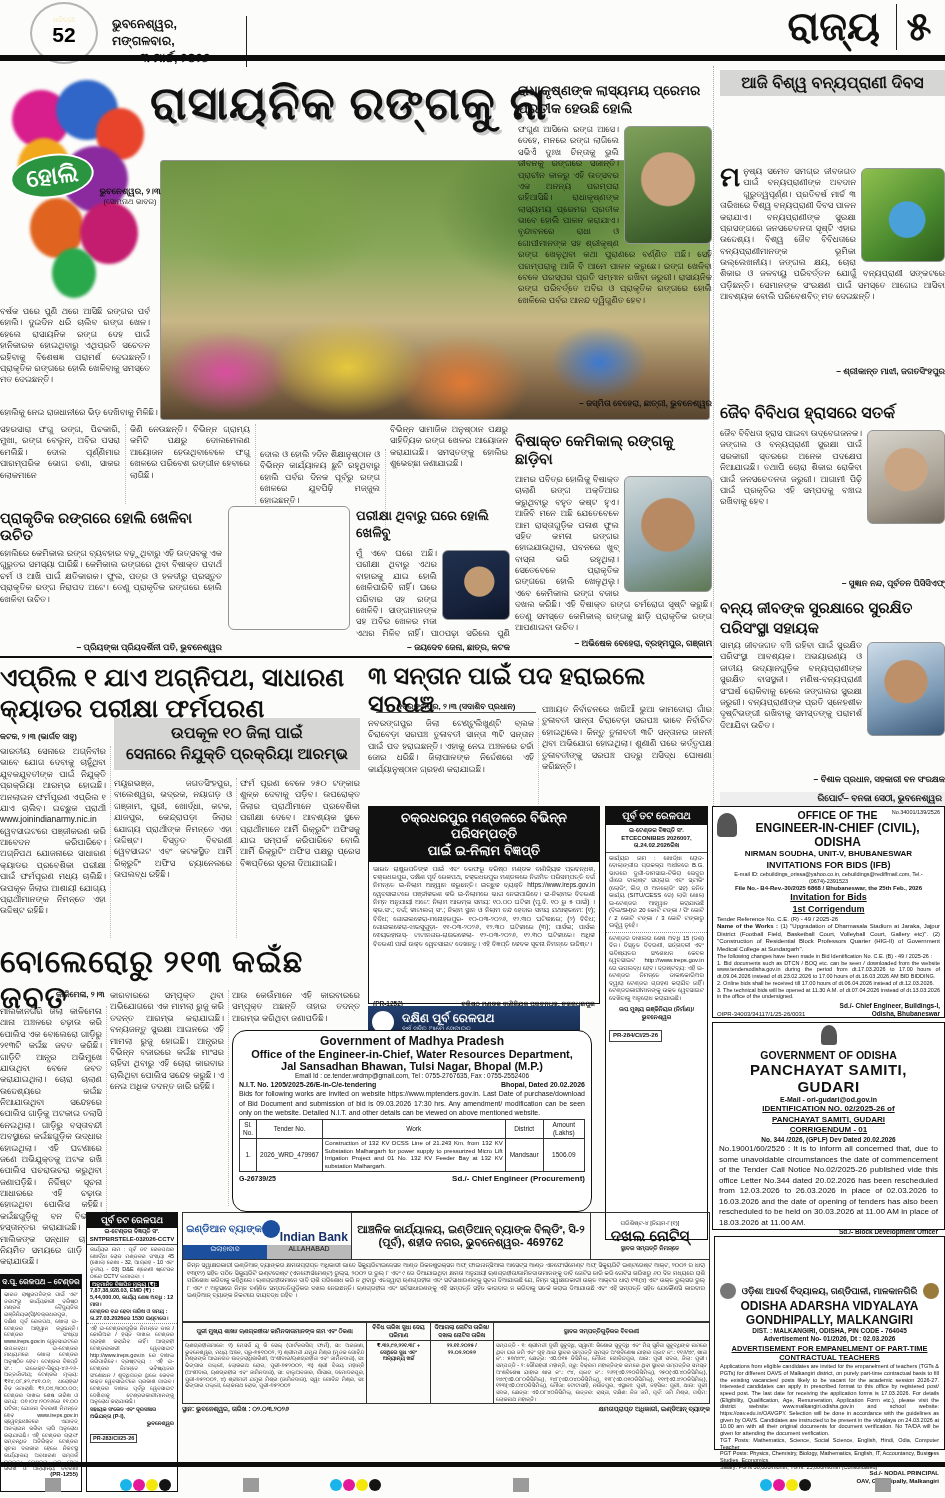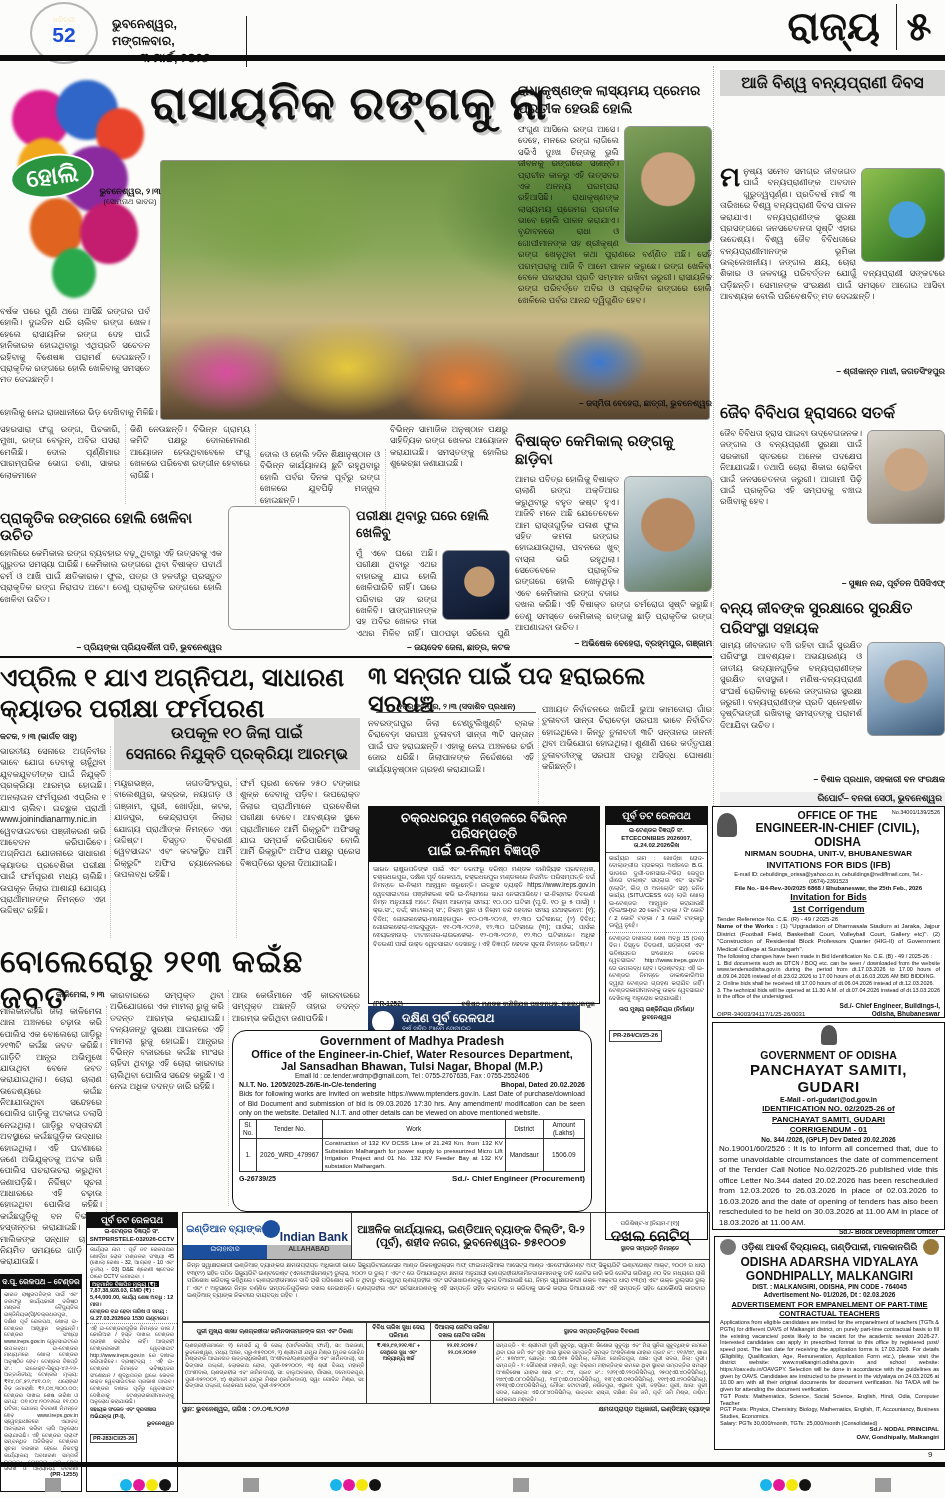--- a/index.html
+++ b/index.html
@@ -54,21 +54,21 @@
   .ibblue{color:#1c4f9e;}
 </style>
 </head>
 <body>
 
 <div class="page">
 
   <div class="abs" style="left:30px;top:2px;">
     <div class="logo-badge">
       <div style="font-size:7px;color:#f5e6b8;">ଧରିତ୍ରୀ</div>
-      <div style="font-size:21px;font-weight:bold;color:#1d4ed8;line-height:1;">52</div>
+      <div style="font-size:21px;font-weight:bold;color:#000000;line-height:1;">52</div>
       <div style="font-size:5px;color:#fff;">Years</div>
     </div>
   </div>
   <div class="abs b r" style="left:740px;top:4px;width:140px;font-size:40px;">ରାଜ୍ୟ</div>
   <div class="abs b" style="left:112px;top:16px;width:126px;font-size:12.5px;line-height:1.35;border-right:1.5px solid #222;padding-right:8px;">
     <div>ଭୁବନେଶ୍ୱର, ମଙ୍ଗଳବାର,</div>
     <div class="c">୩ ମାର୍ଚ୍ଚ, ୨୦୨୬</div>
   </div>
   <div class="abs b" style="left:896px;top:4px;width:44px;font-size:40px;text-align:center;border-left:1.5px solid #222;">୫</div>
   <div class="abs rule" style="left:0;top:55px;width:945px;height:6px;"></div>
@@ -279,21 +279,21 @@
     <div style="display:flex;justify-content:space-between;align-items:flex-end;">
       <span class="t6">OIPR-19001/19045/1/25-26/0002</span>
       <span class="b t65 c">
         <span>Sd./- Block Development Officer</span><br>
         <span>GUDARI</span>
       </span>
     </div>
   </div>
 
   <div class="abs box" style="left:714px;top:1236px;width:231px;height:214px;padding:2px 5px;">
-    <div style="display:flex;align-items:center;gap:3px;">
+    <div style="display:flex;align-items:center;gap:3px;margin-top:44px;">
       <span style="width:16px;height:16px;border-radius:50%;background:#777;flex:0 0 auto;"></span>
       <span class="b c" style="font-size:9px;flex:1;">ଓଡ଼ିଶା ଆଦର୍ଶ ବିଦ୍ୟାଳୟ, ଗଣ୍ଡିପାଳୀ, ମାଳକାନଗିରି</span>
       <span style="width:16px;height:16px;border-radius:50%;background:#9a7a3a;flex:0 0 auto;"></span>
     </div>
     <div class="b c" style="font-size:12px;">ODISHA ADARSHA VIDYALAYA</div>
     <div class="b c" style="font-size:12px;">GONDHIPALLY, MALKANGIRI</div>
     <div class="b c t65">DIST. : MALKANGIRI, ODISHA, PIN CODE - 764045</div>
     <div class="b c t65">Advertisement No- 01/2026, Dt : 02.03.2026</div>
     <div class="b c u t75">ADVERTISEMENT FOR EMPANELMENT OF PART-TIME</div>
     <div class="b c u t75">CONTRACTUAL TEACHERS</div>
@@ -336,21 +336,21 @@
         <div style="flex:1;display:flex;align-items:center;justify-content:center;padding:0 3px;">
           <span class="b ibblue" style="font-size:10px;">ଇଣ୍ଡିଆନ ବ୍ୟାଙ୍କ</span>
           <span style="width:18px;height:18px;border-radius:50%;background:#1c4f9e;display:inline-block;"></span>
           <span class="b" style="font-size:12px;color:#15306b;margin-top:15px;">Indian Bank</span>
         </div>
         <div style="display:flex;height:14px;font-size:7px;">
           <span class="bar" style="flex:1;background:#1c4f9e;text-align:center;">ଇଲାହାବାଦ</span>
           <span style="flex:1;background:#b9b9b9;text-align:center;">ALLAHABAD</span>
         </div>
       </div>
-      <div class="b c" style="flex:1;font-size:11px;display:flex;align-items:center;justify-content:center;padding:0 4px;border-right:1px solid #333;">ଆଞ୍ଚଳିକ କାର୍ଯ୍ୟାଳୟ, ଇଣ୍ଡିଆନ୍ ବ୍ୟାଙ୍କ ବିଲ୍ଡିଂ, ସି-୨ (ପୂର୍ବ), ଶହୀଦ ନଗର, ଭୁବନେଶ୍ୱର- ୭୫୧୦୦୭</div>
+      <div class="b c" style="flex:1;font-size:11px;display:flex;align-items:center;justify-content:center;padding:0 4px;border-right:1px solid #333;">ଆଞ୍ଚଳିକ କାର୍ଯ୍ୟାଳୟ, ଇଣ୍ଡିଆନ୍ ବ୍ୟାଙ୍କ ବିଲ୍ଡିଂ, ସି-୨ (ପୂର୍ବ), ଶହୀଦ ନଗର, ଭୁବନେଶ୍ୱର- 469762</div>
       <div class="c" style="flex:0 0 118px;display:flex;flex-direction:column;justify-content:center;">
         <span class="t6">ପରିଶିଷ୍ଟ-୪ [ନିୟମ-୮(୧)]</span>
         <span class="b" style="font-size:15px;">ଦଖଲ ନୋଟିସ୍</span>
         <span class="b t6">ସ୍ଥାବର ସମ୍ପତ୍ତି ନିମନ୍ତେ</span>
       </div>
     </div>
     <div class="j t6" style="border:1px solid #333;border-top:none;padding:2px 4px;height:62px;overflow:hidden;box-sizing:border-box;">ନିମ୍ନ ସ୍ୱାକ୍ଷରକାରୀ ଇଣ୍ଡିଆନ୍ ବ୍ୟାଙ୍କର କ୍ଷମତାପ୍ରାପ୍ତ ଅଧିକାରୀ ଭାବେ ସିକ୍ୟୁରିଟାଇଜେସନ ଆଣ୍ଡ ରିକନଷ୍ଟ୍ରକ୍ସନ ଅଫ୍ ଫାଇନାନ୍ସିଆଲ ଆସେଟ୍ସ ଆଣ୍ଡ ଏନଫୋର୍ସମେଣ୍ଟ ଅଫ୍ ସିକ୍ୟୁରିଟି ଇଣ୍ଟରେଷ୍ଟ ଆକ୍ଟ, ୨୦୦୨ ର ଧାରା ୧୩(୧୨) ସହିତ ପଠିତ ସିକ୍ୟୁରିଟି ଇଣ୍ଟରେଷ୍ଟ (ଏନଫୋର୍ସମେଣ୍ଟ) ରୁଲ୍ସ, ୨୦୦୨ ର ରୁଲ୍ ୮ ଏବଂ ୯ ରେ ଦିଆଯାଇଥିବା କ୍ଷମତା ଅନୁଯାୟୀ ଋଣଗ୍ରହୀତା/ଜାମିନଦାତାମାନଙ୍କୁ ଦାବି ନୋଟିସ ଜାରି କରି ନୋଟିସ ତାରିଖରୁ ୬୦ ଦିନ ମଧ୍ୟରେ ରାଶି ପରିଶୋଧ କରିବାକୁ କହିଥିଲେ। ଋଣଗ୍ରହୀତାମାନେ ଦାବି ରାଶି ପରିଶୋଧ କରି ନ ଥିବାରୁ ଏତଦ୍ଦ୍ୱାରା ଋଣଗ୍ରହୀତା ଏବଂ ସର୍ବସାଧାରଣଙ୍କୁ ସୂଚନା ଦିଆଯାଉଛି ଯେ, ନିମ୍ନ ସ୍ୱାକ୍ଷରକାରୀ ଉକ୍ତ ଆକ୍ଟର ଧାରା ୧୩(୪) ଏବଂ ଉକ୍ତ ରୁଲ୍ସର ରୁଲ୍ ୮ ଏବଂ ୯ ଅନୁସାରେ ନିମ୍ନ ବର୍ଣ୍ଣିତ ସମ୍ପତ୍ତିଗୁଡ଼ିକର ଦଖଲ ନେଇଛନ୍ତି। ଋଣଗ୍ରହୀତା ଏବଂ ସର୍ବସାଧାରଣଙ୍କୁ ଏହି ସମ୍ପତ୍ତି ସହିତ କାରବାର ନ କରିବାକୁ ସତର୍କ କରାଇ ଦିଆଯାଉଛି ଏବଂ ଏହି ସମ୍ପତ୍ତି ସହିତ ଯେକୌଣସି କାରବାର ଇଣ୍ଡିଆନ୍ ବ୍ୟାଙ୍କ ନିକଟରେ ଦାୟବଦ୍ଧ ରହିବ ।</div>
     <table style="width:100%;border-collapse:collapse;">
       <tbody>
           <tr>

